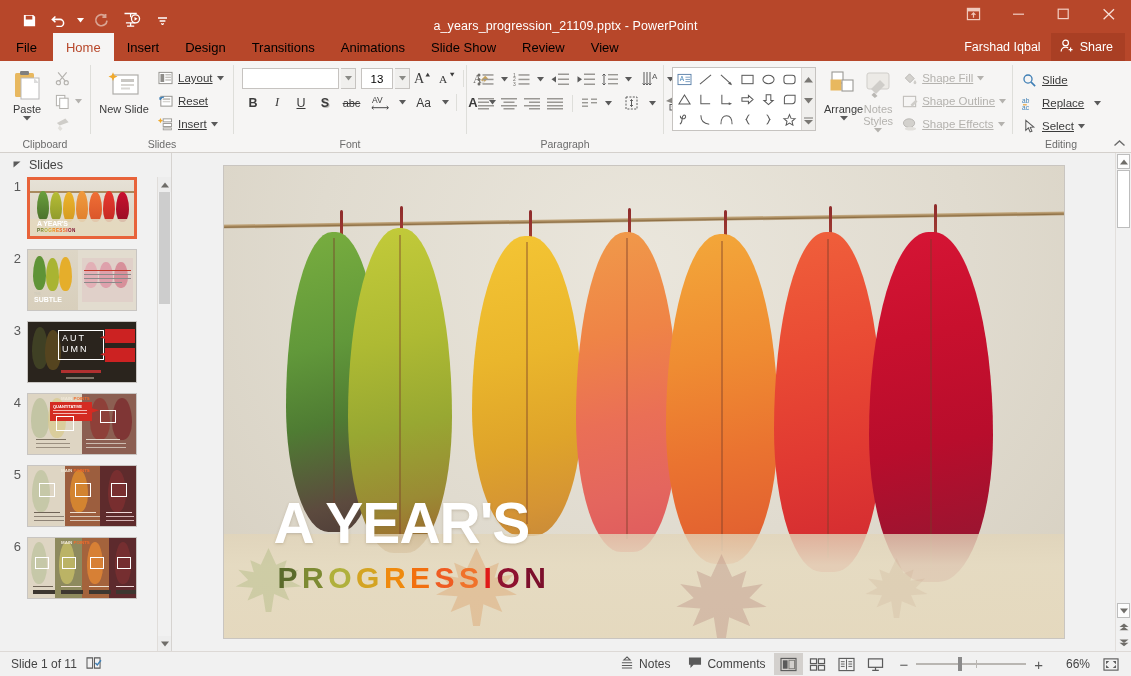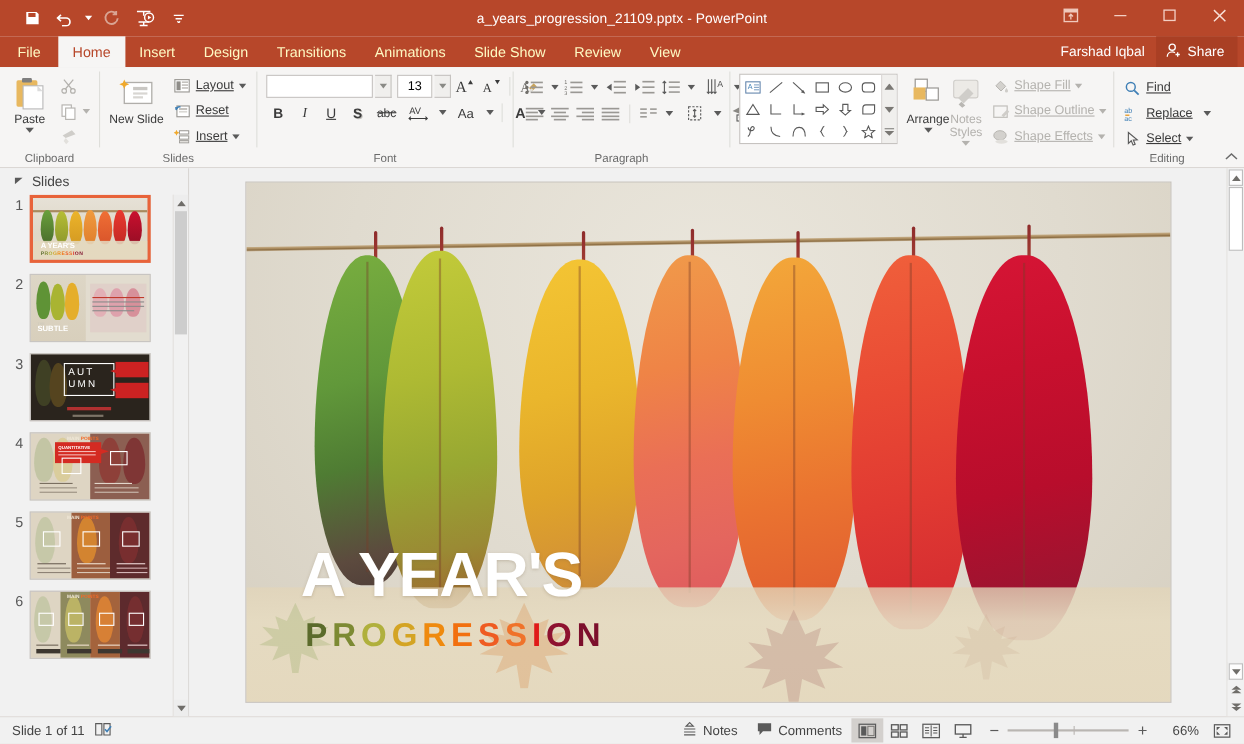--- a/index.html
+++ b/index.html
@@ -7,21 +7,21 @@
     width: 1131px; height: 676px;
     overflow: hidden;
     font-family: "Liberation Sans", sans-serif;
     background: #f1f1f1;
   }
   .app { position: relative; width: 1131px; height: 676px; display: flex; flex-direction: column; }
 
   
   .titlebar {
     height: 33px; background: #b7472a; position: relative;
-    display: flex; align-items: center; flex: none;
+    display: flex; align-items: flex-end; flex: none;
   }
   .qat { display: flex; align-items: center; padding-left: 14px; gap: 0px; }
   .qat-btn {
     width: 30px; height: 26px; display: flex; align-items: center; justify-content: center;
     color: #fff;
   }
   .qat-btn.dim { color: #e0b3a6; }
   .qat-btn svg { display: block; }
   .qat-caret { width: 13px; height: 26px; display:flex; align-items:center; justify-content:center; }
   .qat-caret svg { display:block; }
@@ -36,21 +36,21 @@
   }
   .win-btn.close { color: #f7ded6; }
   .win-btn svg { display: block; }
 
   
   .tabstrip {
     height: 28px; background: #b7472a; display: flex; align-items: stretch; flex: none;
     position: relative;
   }
   .tab {
-    padding: 0 13px; display: flex; align-items: center; color: #fef9c3; font-size: 13px;
+    padding: 0 13px; display: flex; align-items: center; color: #000000; font-size: 13px;
     white-space: nowrap;
   }
   .tab.file { padding: 0 16px; }
   .tab.active { background: #f6f5f4; color: #b7472a; }
   .tellme {
     display: flex; align-items: center; gap: 5px; padding: 0 10px 0 12px;
     color: #fff; font-size: 13px; white-space: nowrap;
   }
   .tellme .bulb { display: flex; align-items: center; }
   .right-user {
@@ -888,21 +888,21 @@
     <div class="rgroup" style="width:96px">
       <div class="rgroup-body">
         <div class="smallcol" style="padding-top:4px">
           <div class="smallbtn">
             <span class="ico">
               <svg width="15" height="15" viewBox="0 0 16 16">
                 <circle cx="6.4" cy="6.4" r="4.3" fill="none" stroke="#3f7fb5" stroke-width="1.4"></circle>
                 <path stroke="#3f7fb5" stroke-width="1.7" d="M9.7 9.7 14 14"></path>
               </svg>
             </span>
-            <span>Find</span>
+            <span>Slide</span>
           </div>
           <div class="smallbtn">
             <span class="ico">
               <svg width="16" height="15" viewBox="0 0 17 16">
                 <text x="0" y="7" font-size="7" fill="#3f7fb5" font-family="Liberation Sans, sans-serif">ab</text>
                 <text x="0" y="14.5" font-size="7" fill="#3f7fb5" font-family="Liberation Sans, sans-serif">ac</text>
                 <path stroke="#e8a33d" stroke-width="1.3" d="M1 9.4h4"></path>
               </svg>
             </span>
             <span>Replace</span>

